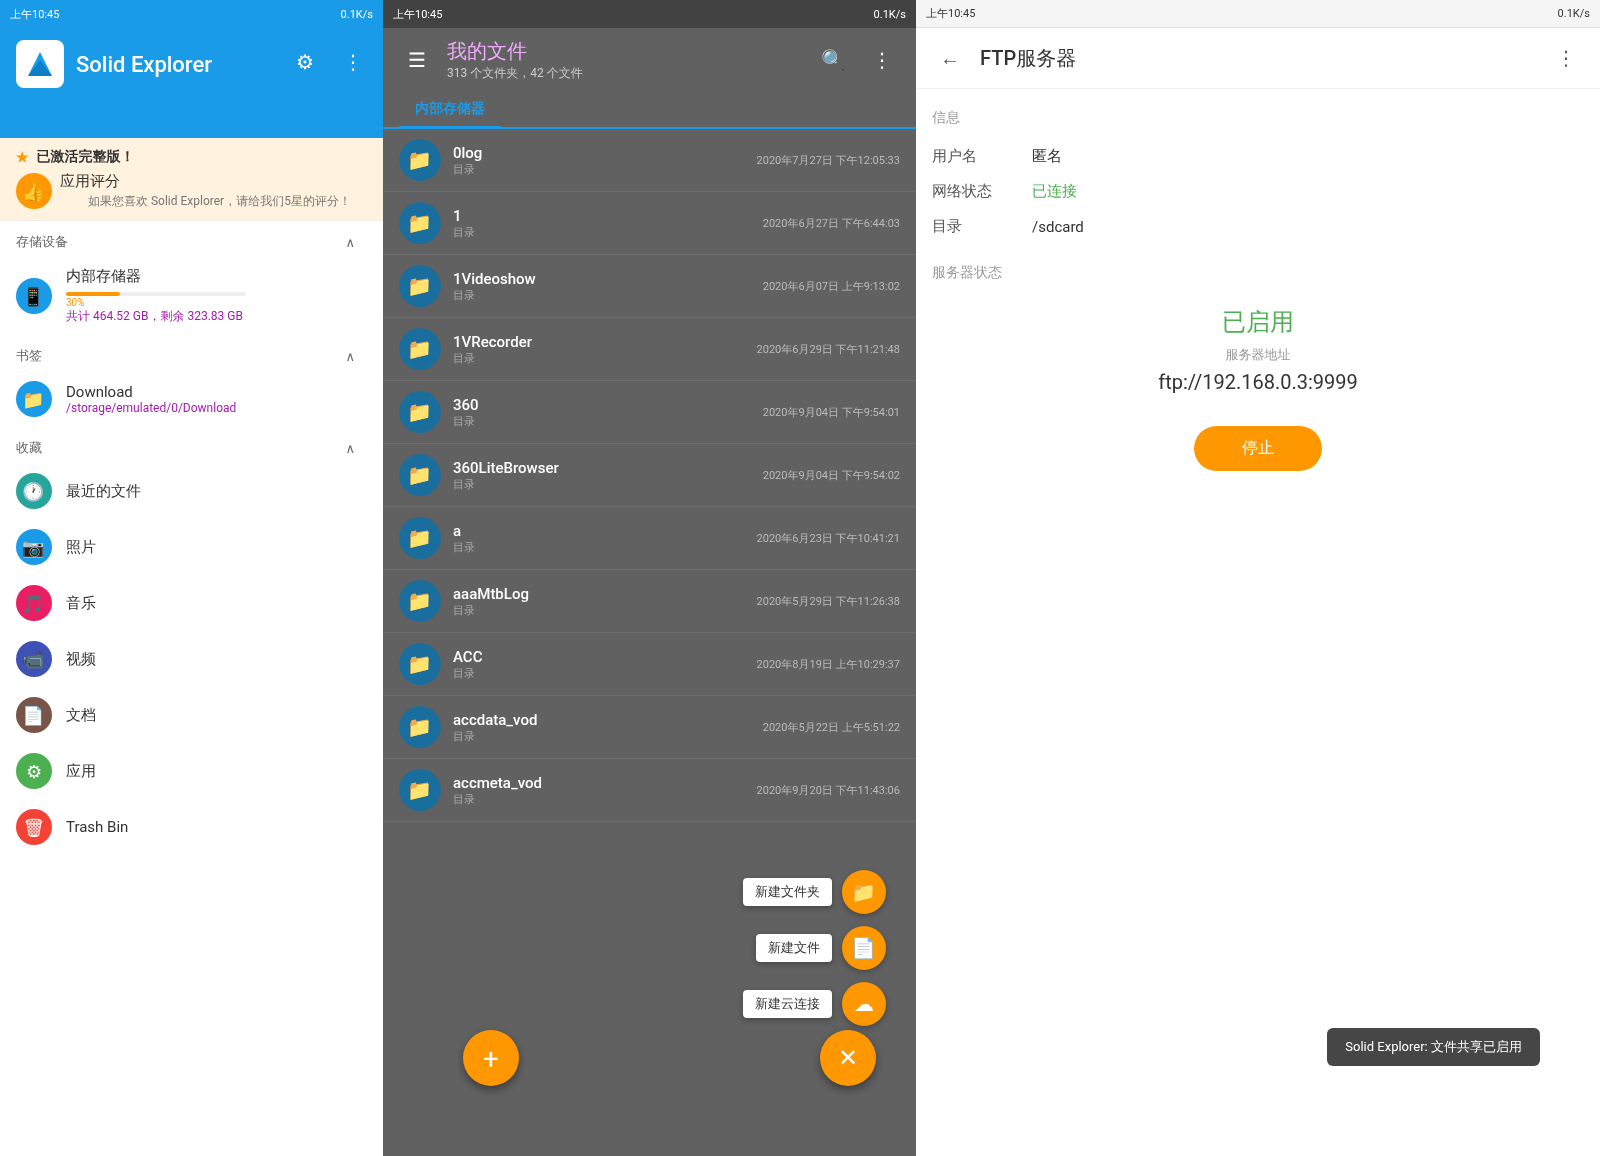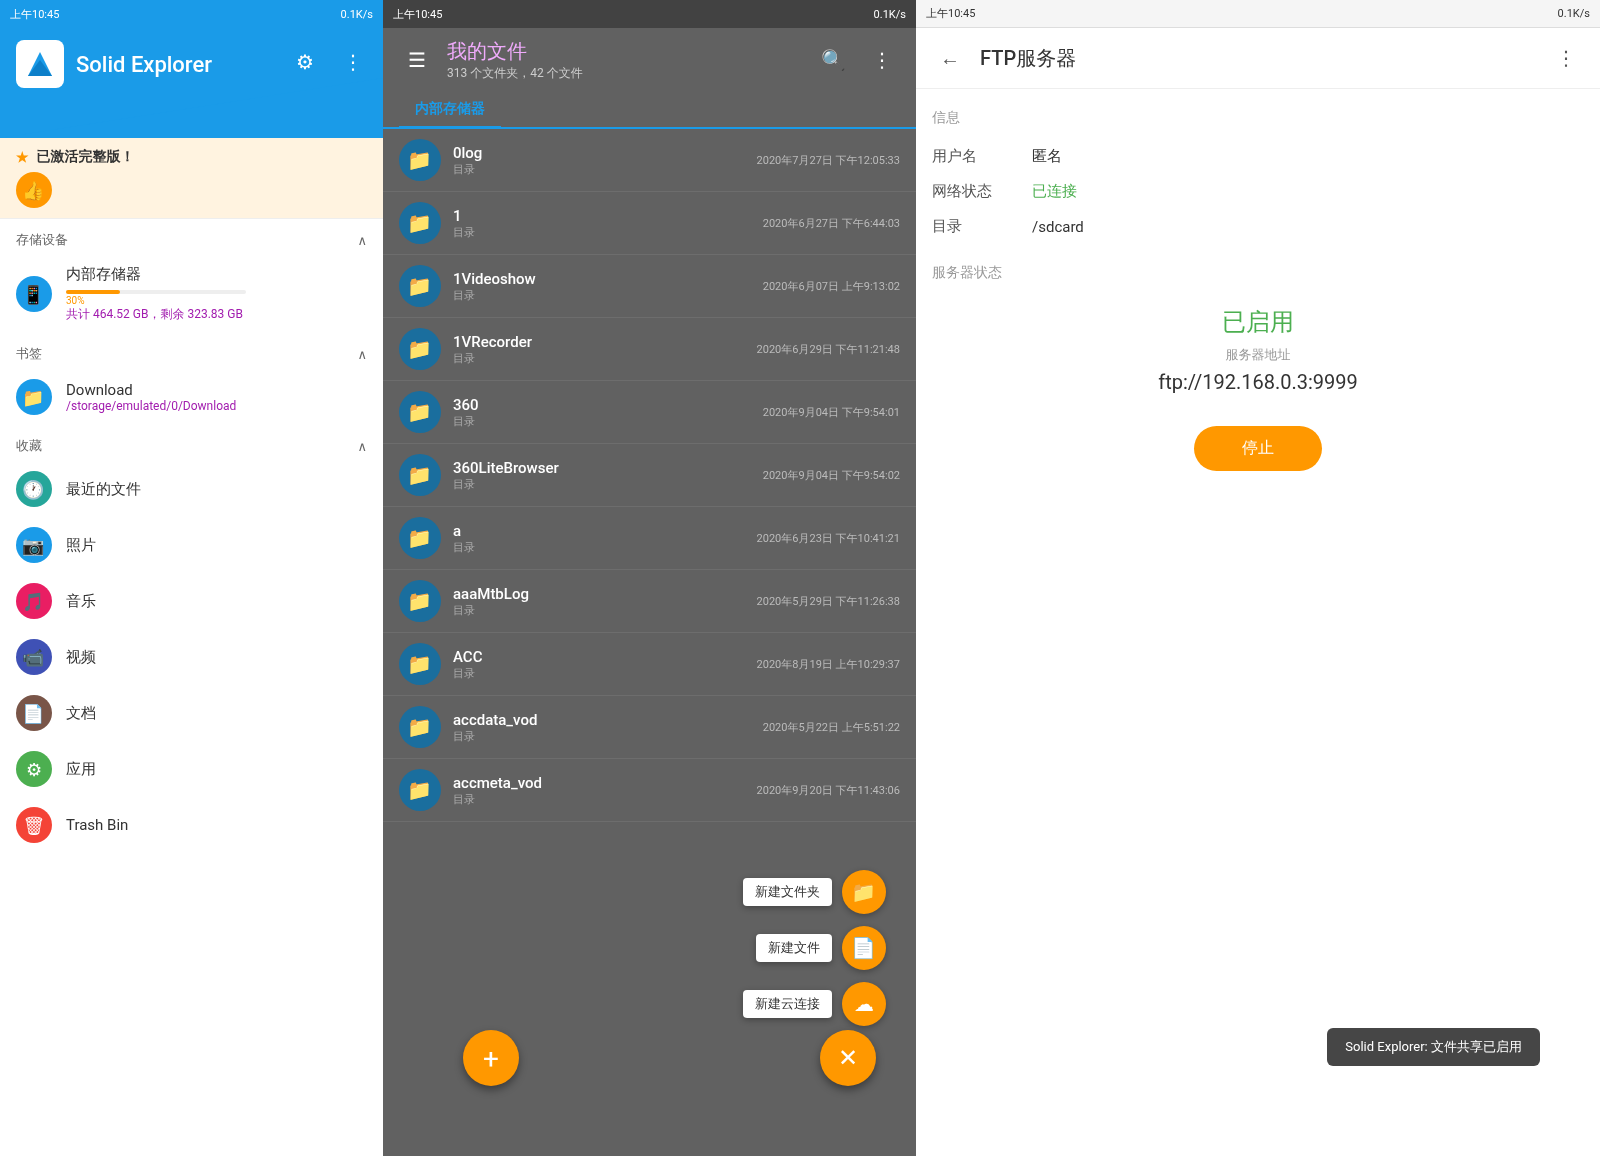--- a/index.html
+++ b/index.html
@@ -104,21 +104,21 @@
       font-size: 12px;
       color: #777;
       margin-top: 2px;
       padding-left: 28px;
     }
 
     .section-header {
       display: flex;
       align-items: center;
       justify-content: space-between;
-      padding: 12px 16px 6px 16px;
+      padding: 12px 28px 6px 16px;
       font-size: 13px;
       color: #666;
       font-weight: 500;
     }
 
     .sidebar-item {
       display: flex;
       align-items: center;
       gap: 14px;
       padding: 10px 16px;
@@ -457,20 +457,24 @@
 
   <div class="sidebar-content">
 
     <div class="sidebar-promo">
       <div class="sidebar-promo-title">
         <span style="color:#ff9800;">★</span>
         <span>已激活完整版！</span>
       </div>
       <div style="display:flex;align-items:center;gap:8px;margin-top:6px;">
         <div class="sidebar-item-icon icon-orange">👍</div>
+        <div>
+          <div class="sidebar-item-label">应用评分</div>
+          <div class="sidebar-promo-sub">如果您喜欢 Solid Explorer，请给我们5星的评分！</div>
+        </div>
       </div>
     </div>
 
     <div class="section-header">
       <span>存储设备</span>
       <span>∧</span>
     </div>
 
     <div class="sidebar-item">
       <div class="sidebar-item-icon icon-blue">📱</div>

